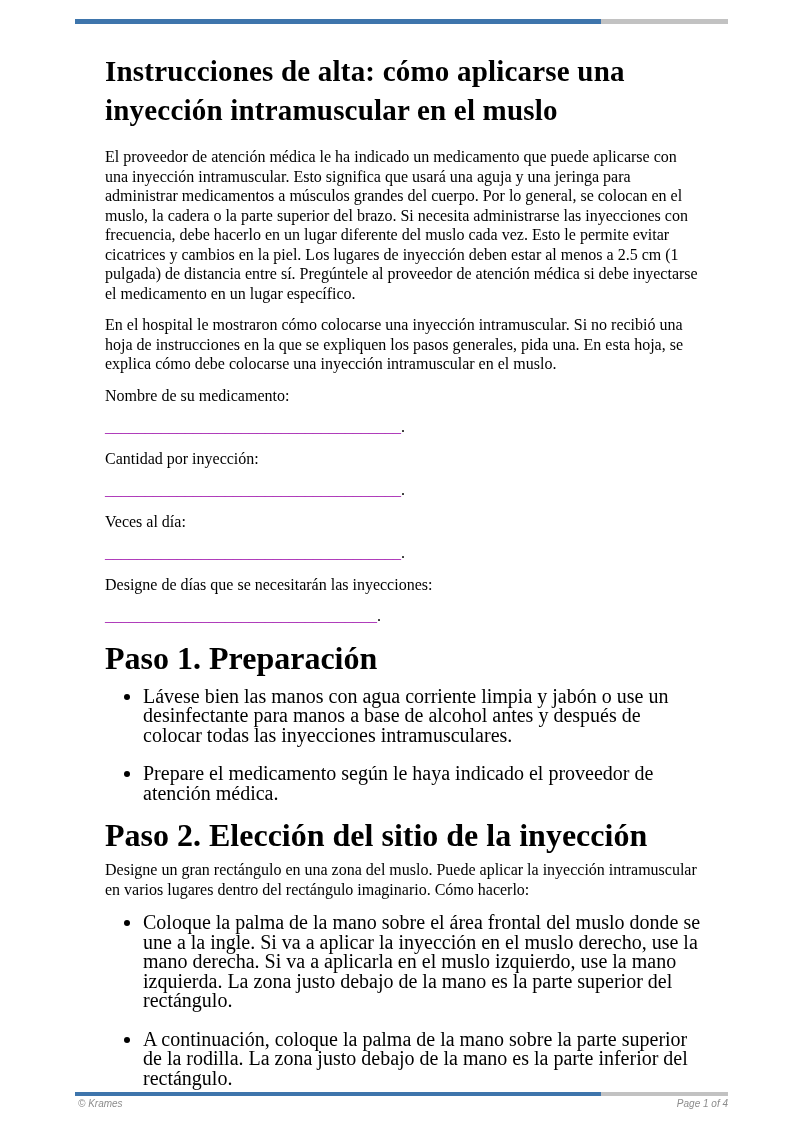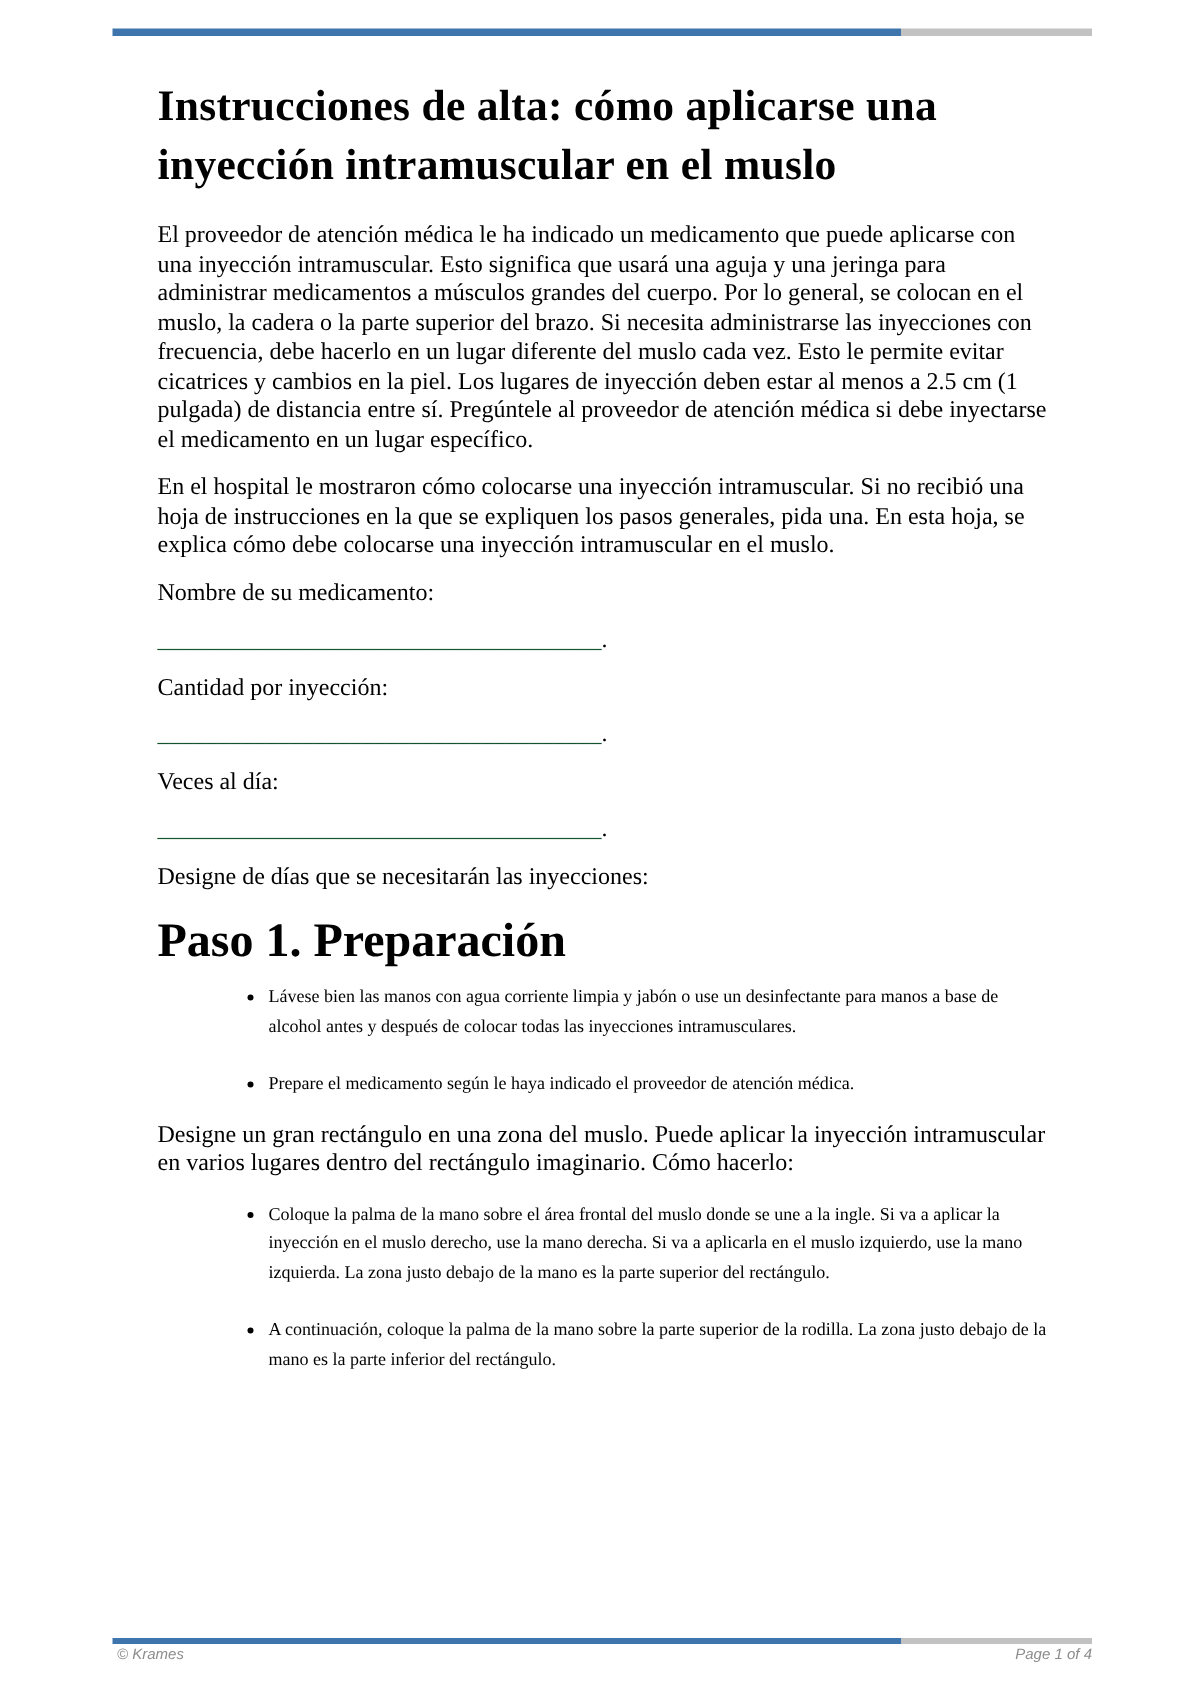--- a/index.html
+++ b/index.html
@@ -48,32 +48,31 @@
     font-size: 16px;
     line-height: 19.5px;
     margin: 0 0 12px 0;
   }
   p.field-label { margin-bottom: 12px; }
   p.blank-line {
     margin-bottom: 12px;
     white-space: nowrap;
   }
   .blank {
-    color: #14532d;
+    color: #a21caf;
     letter-spacing: 0;
   }
   ul {
     margin: 14px 0 14px 0;
     padding-left: 38px;
   }
   li {
-    font-size: 12px;
+    font-size: 20px;
     line-height: 19.5px;
     margin-bottom: 19px;
-    margin-left: 36px;
   }
   li:last-child { margin-bottom: 0; }
   .footer-row {
     position: absolute;
     top: 1098px;
     left: 78px;
     width: 650px;
     display: flex;
     justify-content: space-between;
     font-family: "Liberation Sans", "DejaVu Sans", sans-serif;
@@ -101,27 +100,29 @@
     <p class="field-label">Nombre de su medicamento:</p>
     <p class="blank-line"><span class="blank">_____________________________________</span><span>.</span></p>
 
     <p class="field-label">Cantidad por inyección:</p>
     <p class="blank-line"><span class="blank">_____________________________________</span><span>.</span></p>
 
     <p class="field-label">Veces al día:</p>
     <p class="blank-line"><span class="blank">_____________________________________</span><span>.</span></p>
 
     <p class="field-label">Designe de días que se necesitarán las inyecciones:</p>
+    <p class="blank-line"><span class="blank">__________________________________</span><span>.</span></p>
 
     <h2>Paso 1. Preparación</h2>
     <ul>
       <li>Lávese bien las manos con agua corriente limpia y jabón o use un desinfectante para manos a base de alcohol antes y después de colocar todas las inyecciones intramusculares.</li>
       <li>Prepare el medicamento según le haya indicado el proveedor de atención médica.</li>
     </ul>
 
+    <h2>Paso 2. Elección del sitio de la inyección</h2>
     <p>Designe un gran rectángulo en una zona del muslo. Puede aplicar la inyección intramuscular en varios lugares dentro del rectángulo imaginario. Cómo hacerlo:</p>
     <ul>
       <li>Coloque la palma de la mano sobre el área frontal del muslo donde se une a la ingle. Si va a aplicar la inyección en el muslo derecho, use la mano derecha. Si va a aplicarla en el muslo izquierdo, use la mano izquierda. La zona justo debajo de la mano es la parte superior del rectángulo.</li>
       <li>A continuación, coloque la palma de la mano sobre la parte superior de la rodilla. La zona justo debajo de la mano es la parte inferior del rectángulo.</li>
     </ul>
 
   </div>
 
   <div class="rule bottom"></div>
   <div class="footer-row">

